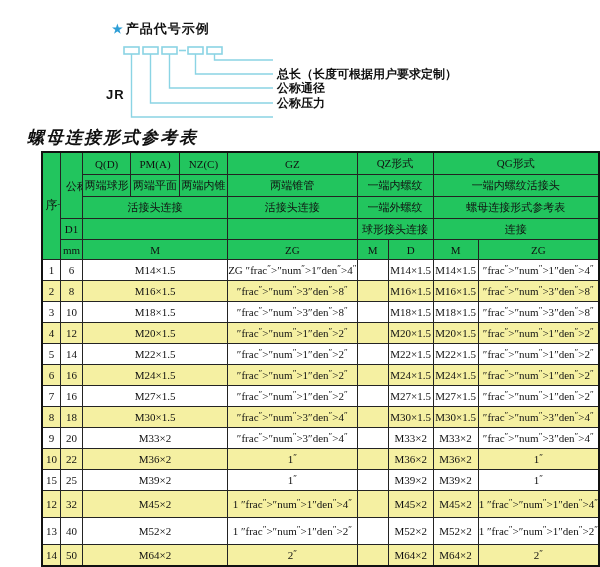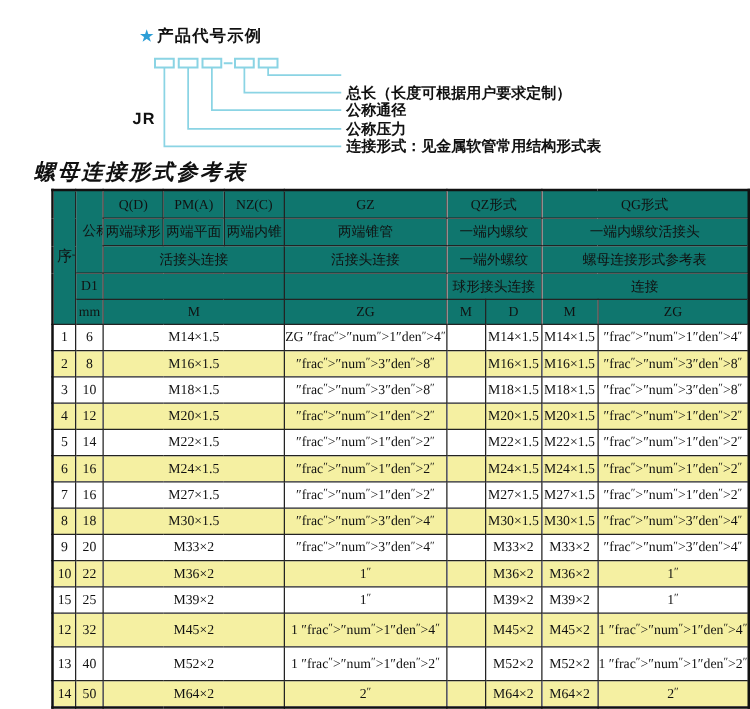--- a/index.html
+++ b/index.html
@@ -37,21 +37,21 @@
   table.ref{
     position:absolute;left:41px;top:151px;
     border-collapse:collapse;table-layout:fixed;
     border:2px solid #111;
     font-size:11px;
   }
   table.ref td{
     border:1px solid #232323;text-align:center;vertical-align:middle;
     padding:0;overflow:hidden;white-space:nowrap;
   }
-  tr.h td{background:#0f766e;}
+  tr.h td{background:#22c55e;}
   tr.h1 td,tr.h2 td,tr.h3 td{height:21px;}
   tr.h4 td{height:20px;}
   tr.h5 td{height:19px;}
   tbody tr td{height:20px;background:#ffffff;}
   tbody tr.alt td{background:#f5f0a2;}
   tbody tr.tall td{height:26px;}
   .vert span{
     display:inline-block;width:1em;word-break:break-all;
     font-size:11px;line-height:1.3;vertical-align:middle;
   }
@@ -81,21 +81,20 @@
       <polyline points="195.5,54 195.5,74 273,74"></polyline>
       <polyline points="169.5,54 169.5,88 273,88"></polyline>
       <polyline points="150.5,54 150.5,103 273,103"></polyline>
       <polyline points="131.5,54 131.5,117 273,117"></polyline>
     </g>
   </svg>
 
   <div class="dlabel" style="top:67px">总长（长度可根据用户要求定制）</div>
   <div class="dlabel" style="top:81px">公称通径</div>
   <div class="dlabel" style="top:96px">公称压力</div>
-  <div class="dlabel" style="top:110px">连接形式：见金属软管常用结构形式表</div>
 </div>
 
 <div class="tbl-title">螺母连接形式参考表</div>
 
 <table class="ref">
   <colgroup>
     <col style="width:35px">
       <col style="width:33px">
       <col style="width:59px">
     <col style="width:59px">

